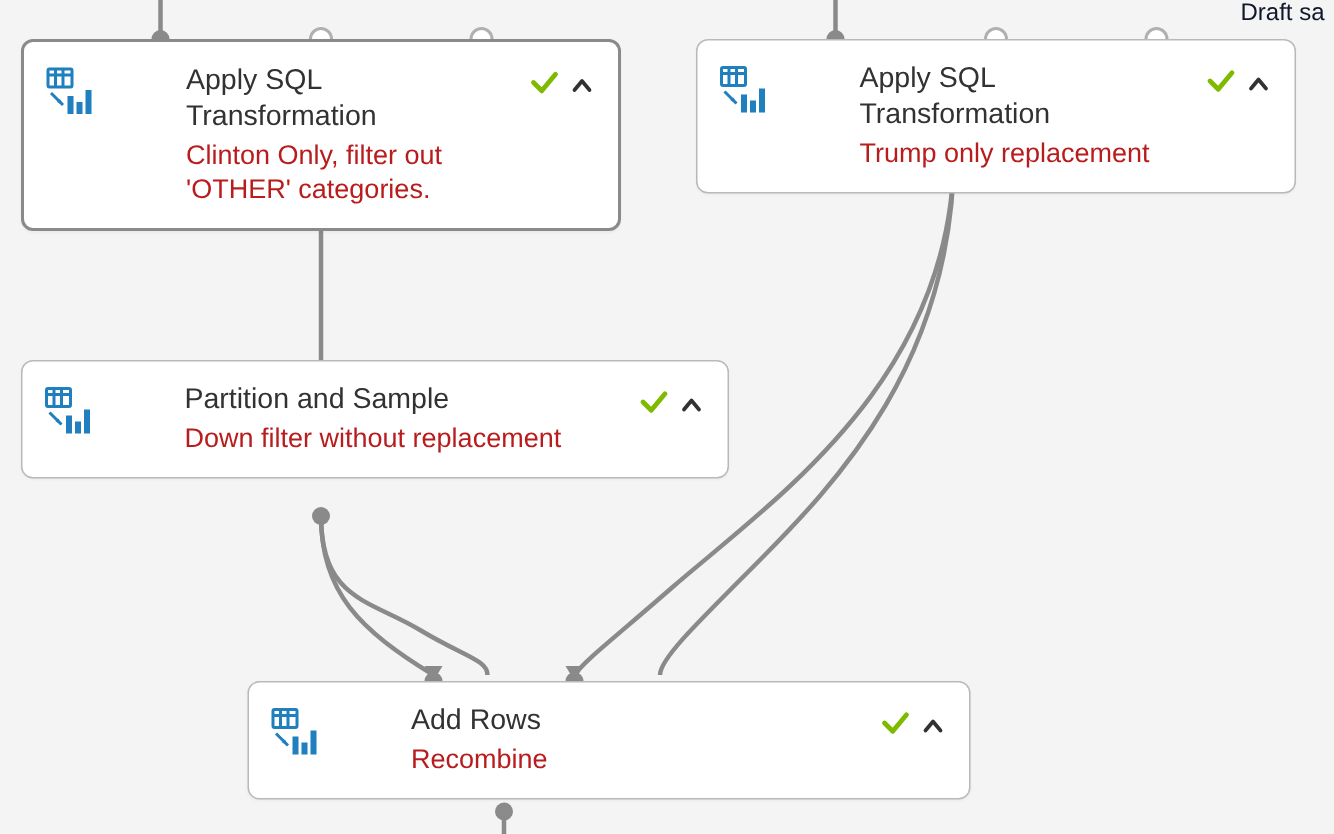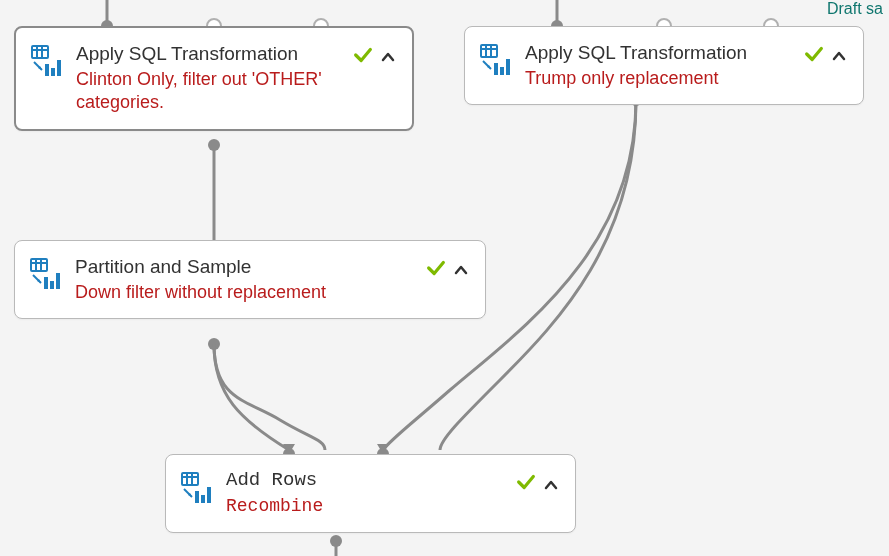--- a/index.html
+++ b/index.html
@@ -35,20 +35,21 @@
     border: 2px solid #8a8a8a;
   }
   .node .icon-slot {
     flex: 0 0 auto;
     margin-right: 12px;
     margin-top: 2px;
   }
   .node .text-slot {
     flex: 1 1 auto;
     min-width: 0;
+    margin-left: 48px;
   }
   .node .title {
     font-size: 19px;
     color: #323232;
     line-height: 1.25;
     margin-bottom: 2px;
   }
   .node .desc {
     font-size: 18px;
     color: #b91c1c;
@@ -70,21 +71,21 @@
   }
   .chev {
     display: inline-block;
     line-height: 1;
   }
   .chev svg { display:block; }
   .status-text {
     position: absolute;
     top: 0px;
     right: 6px;
-    color: #0f766e;
+    color: #0f172a;
     font-size: 16px;
   }
 </style>
 </head>
 <body>
 
 <div class="canvas">
 
   <svg class="connectors">
 
@@ -218,21 +219,21 @@
           </svg>
       </span>
       <span class="chev">
         <svg width="16" height="16" viewBox="0 0 16 16">
             <path d="M3 11 L8 5 L13 11" stroke="#323232" stroke-width="2.5" fill="none" stroke-linecap="round" stroke-linejoin="round"></path>
           </svg>
       </span>
     </div>
   </div>
 
-  <div class="node" style="left:165px; top:454px; width:411px;font-family:Liberation Mono, monospace;">
+  <div class="node" style="left:165px; top:454px; width:482px;">
     <div class="icon-slot">
       <svg width="34" height="34" viewBox="0 0 34 34">
         <rect x="2" y="2" width="16" height="12" rx="1" fill="none" stroke="#1f7fbf" stroke-width="2"></rect>
         <line x1="2" y1="6" x2="18" y2="6" stroke="#1f7fbf" stroke-width="2"></line>
         <line x1="7" y1="2" x2="7" y2="14" stroke="#1f7fbf" stroke-width="2"></line>
         <line x1="12" y1="2" x2="12" y2="14" stroke="#1f7fbf" stroke-width="2"></line>
         <path d="M4 18 L12 26" stroke="#1f7fbf" stroke-width="2" fill="none"></path>
         <polygon points="12,26 8,24 10,22" fill="#1f7fbf"></polygon>
         <rect x="15" y="20" width="4" height="12" fill="#1f7fbf"></rect>
         <rect x="21" y="24" width="4" height="8" fill="#1f7fbf"></rect>

